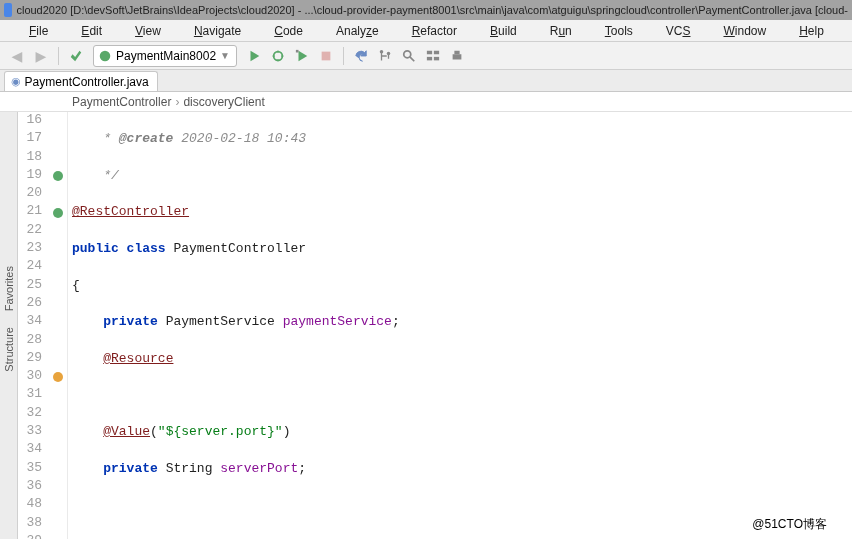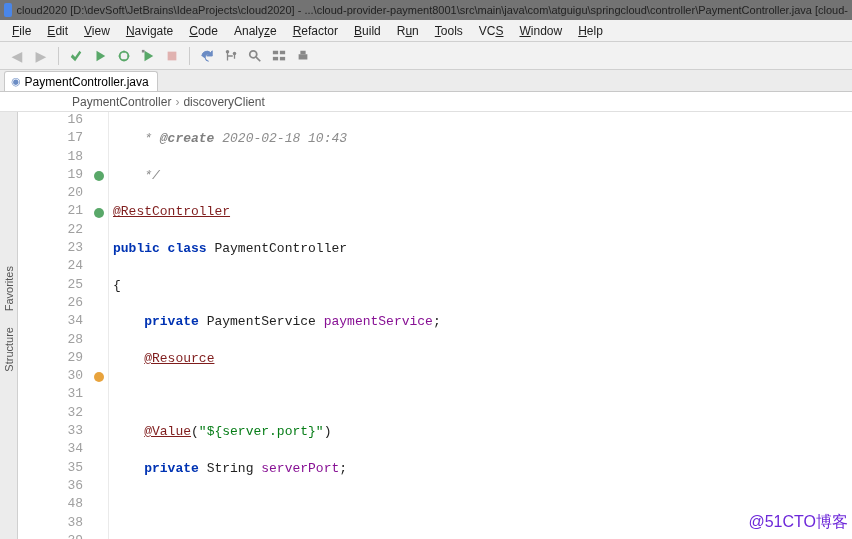--- a/index.html
+++ b/index.html
@@ -6,21 +6,21 @@
     body {
       font-family: "Segoe UI", Tahoma, sans-serif;
       font-size: 12px;
       background: #f0f0f0;
       width: 852px;
       height: 539px;
       overflow: hidden;
       position: relative;
     }
     .title-bar {
-      background: #737373;
+      background: #a3a3a3;
       height: 20px;
       display: flex;
       align-items: center;
       padding: 0 4px;
       font-size: 11px;
       color: #222;
       white-space: nowrap;
       overflow: hidden;
     }
     .title-bar .icon {
@@ -36,20 +36,21 @@
       height: 22px;
       display: flex;
       align-items: center;
       padding: 0 4px;
       font-size: 12px;
     }
     .menu-bar .menu-item {
       padding: 2px 8px;
       cursor: pointer;
       color: #222;
+      margin-left: 17px;
     }
     .menu-bar .menu-item u { text-decoration: underline; }
     .toolbar {
       background: #f2f2f2;
       border-bottom: 1px solid #d0d0d0;
       height: 28px;
       display: flex;
       align-items: center;
       padding: 0 6px;
       gap: 2px;
@@ -142,21 +143,20 @@
     }
     .vtab {
       writing-mode: vertical-rl;
       transform: rotate(180deg);
       font-size: 11px;
       color: #555;
       padding: 4px 1px;
     }
     .gutter-cols {
       display: flex;
-      padding-left: 41px;
     }
     .line-numbers {
       width: 30px;
       text-align: right;
       padding-right: 6px;
       color: #a0a0a0;
       font-family: "Consolas", "Courier New", monospace;
       font-size: 13px;
       background: #fff;
       user-select: none;
@@ -185,24 +185,24 @@
     .line { height: 18.3px; }
     .kw { color: #0033b3; font-weight: bold; }
     .anno { color: #7f1d1d; text-decoration: underline; }
     .anno-it { color: #808080; font-style: italic; font-weight: bold; }
     .str { color: #067d17; }
     .var { color: #871094; }
     .comment { color: #8c8c8c; font-style: italic; }
     .type { color: #222; }
     .watermark {
       position: absolute;
-      right: 4px;
+      right: 25px;
       bottom: 6px;
-      font-size: 16px;
-      color: #6d28d9;
+      font-size: 12px;
+      color: #000000;
     }
     .green-icon { color: #59a869; }
   </style>
 </head>
 <body>
 
 <div class="title-bar">
   <span class="icon"></span>
   <span>cloud2020 [D:\devSoft\JetBrains\IdeaProjects\cloud2020] - ...\cloud-provider-payment8001\src\main\java\com\atguigu\springcloud\controller\PaymentController.java [cloud-</span>
 </div>
@@ -224,20 +224,27 @@
 </div>
 
 <div class="toolbar">
   <div class="tool-btn disabled">◀</div>
   <div class="tool-btn disabled">▶</div>
   <div class="divider"></div>
   <div class="tool-btn">
     <svg viewBox="0 0 16 16">
         <path fill="#59a869" d="M2 9l5 5L14 4l-2-2-5 7-3-3z"></path>
       </svg>
+  </div>
+  <div class="run-config">
+    <svg class="cfg-icon" viewBox="0 0 16 16">
+        <circle cx="8" cy="8" r="6" fill="#59a869"></circle>
+      </svg>
+    <span>PaymentMain8002</span>
+    <span class="chev">▼</span>
   </div>
   <div class="tool-btn green-icon">
     <svg viewBox="0 0 16 16">
         <path fill="#59a869" d="M4 2v12l10-6z"></path>
       </svg>
   </div>
   <div class="tool-btn green-icon">
     <svg viewBox="0 0 16 16">
         <circle cx="8" cy="8" r="5" fill="none" stroke="#59a869" stroke-width="2"></circle>
         <path stroke="#59a869" stroke-width="2" d="M8 2v2M8 12v2M2 8h2M12 8h2"></path>

